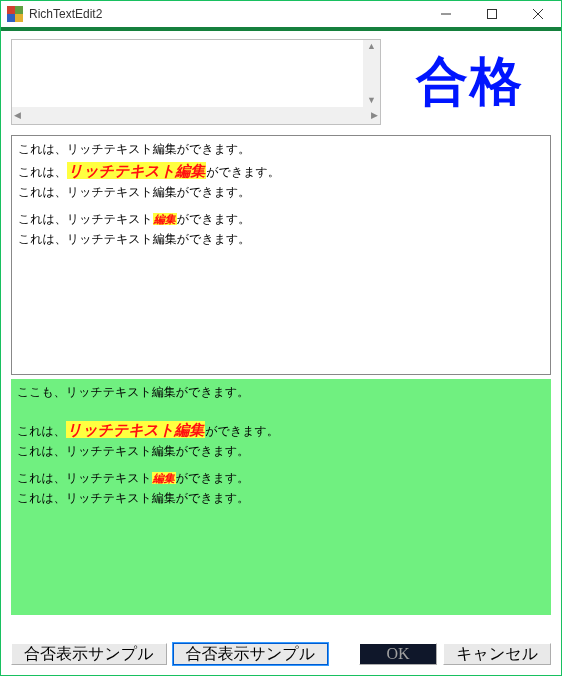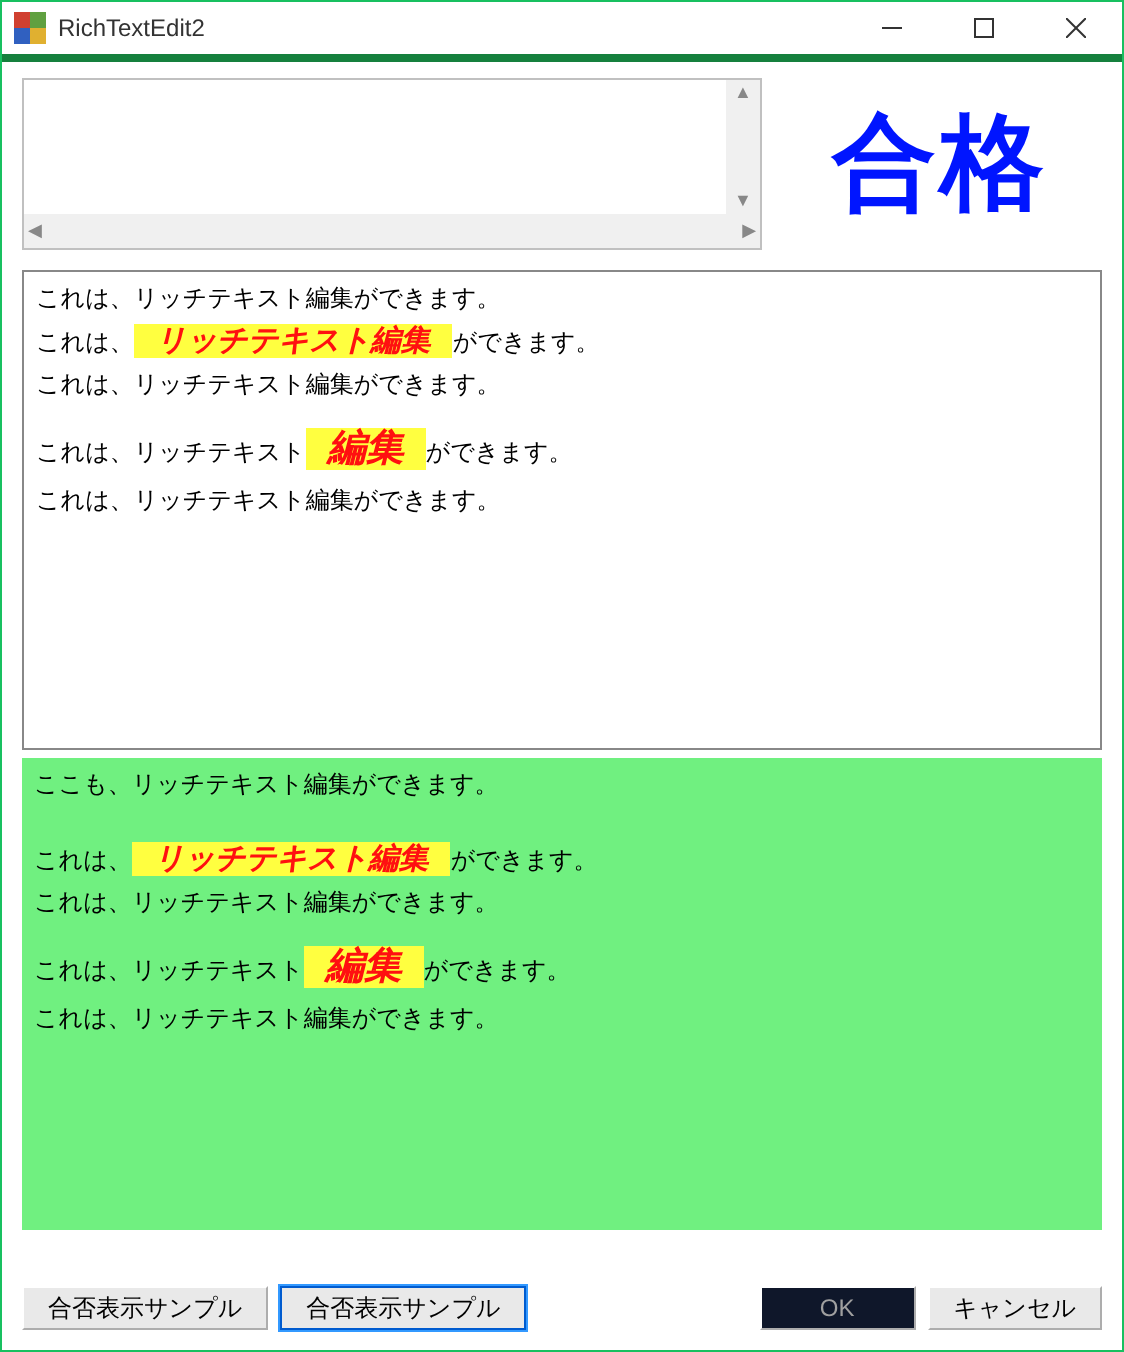--- a/index.html
+++ b/index.html
@@ -116,37 +116,37 @@
     padding: 4px 6px;
     line-height: 1.6;
     overflow: hidden;
   }
   .line { white-space: nowrap; }
   .deco {
     background: #ffff40;
     color: #ff1010;
     font-weight: bold;
     font-style: italic;
-    padding: 0 11px;
+    padding: 0 1px;
     font-size: 15px;
   }
-  .deco-sm { font-size: 19px; font-style: italic; }
+  .deco-sm { font-size: 11px; font-style: italic; }
   .gap { height: 8px; }
   .bottombar {
     position: absolute;
     left: 10px; right: 10px; bottom: 10px;
     display: flex;
     align-items: center;
     gap: 6px;
   }
   .btn {
     height: 22px;
     padding: 0 12px;
-    font-size: 12px;
-    font-family: Liberation Sans, sans-serif;
+    font-size: 16px;
+    font-family: Liberation Serif, serif;
     background: #e9e9e9;
     border: 1px solid #adadad;
     border-top-color: #fff;
     border-left-color: #fff;
     cursor: pointer;
     color: #000;
   }
   .btn.focused {
     outline: 1px solid #3399ff;
     border: 1px solid #005bcf;

